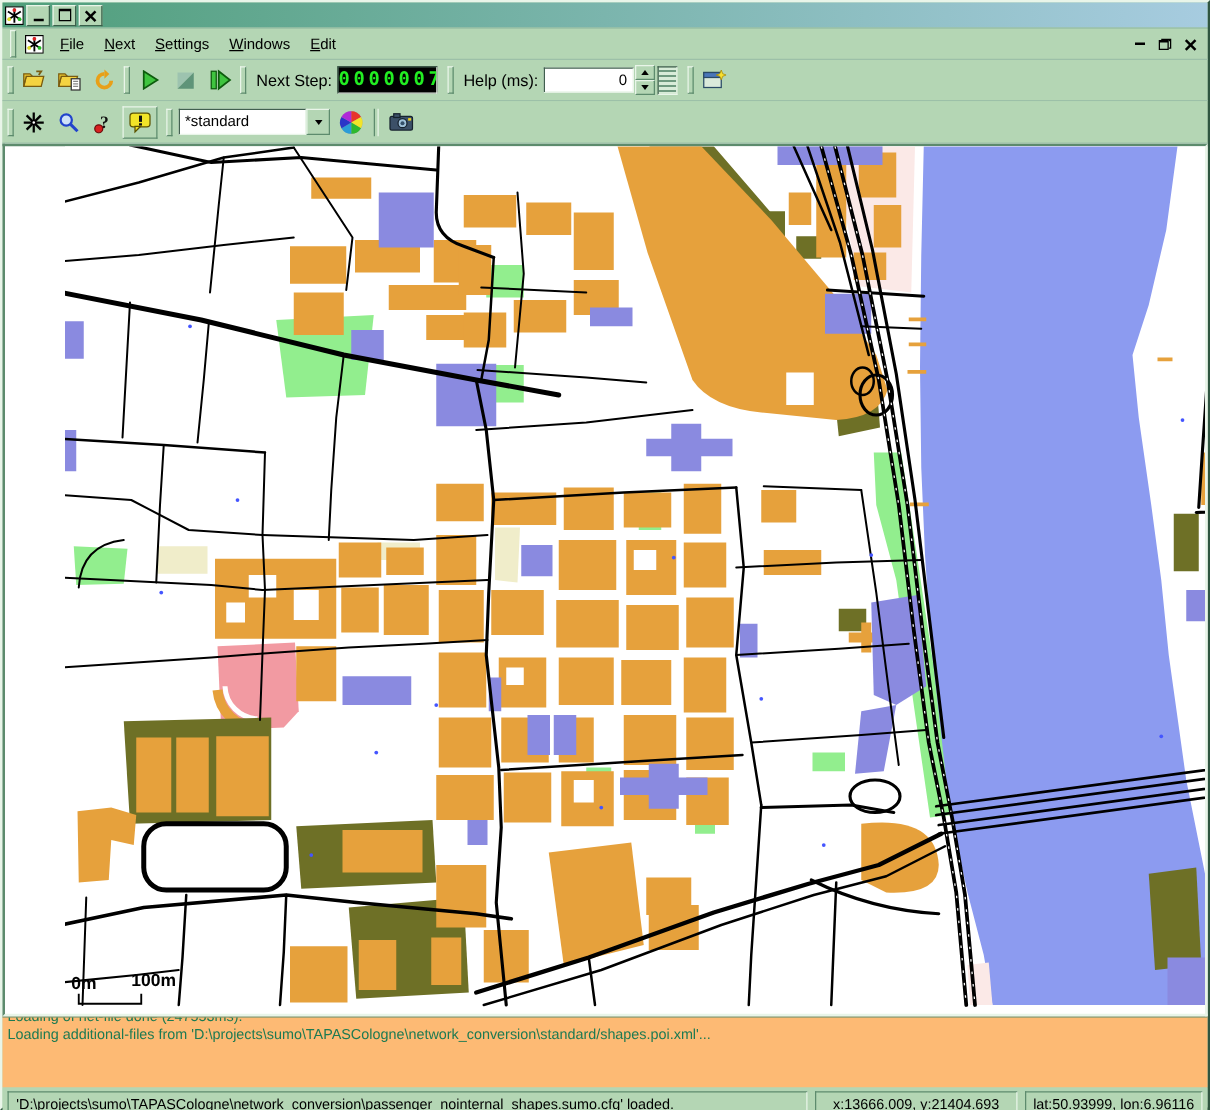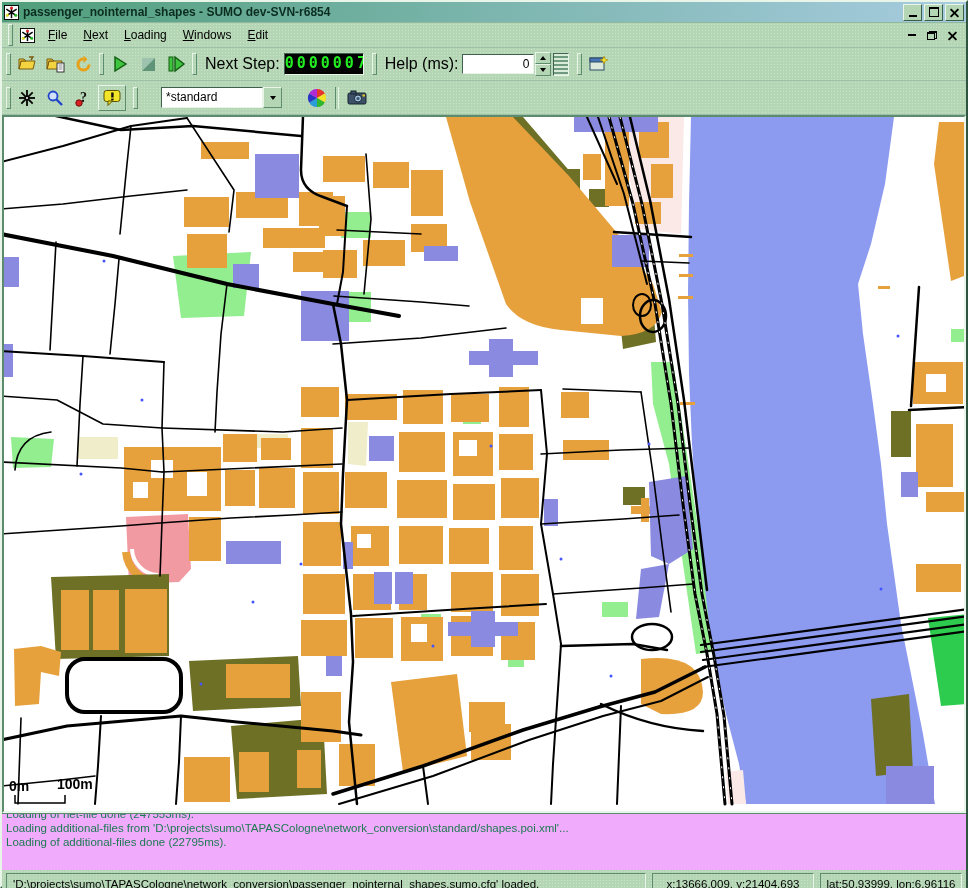--- a/index.html
+++ b/index.html
@@ -32,52 +32,52 @@
   .menu-item{display:inline-block;padding:3px 8px;font-size:12px;color:#000;}
   .menu-item::first-letter{text-decoration:underline;}
   #mdi-buttons{margin-left:auto;display:flex;align-items:center;}
   .mdibtn{width:20px;height:18px;display:inline-flex;align-items:center;justify-content:center;}
   
   .toolbar{display:flex;align-items:center;padding:1px 2px;border-bottom:1px solid #9cc0a8;}
   #toolbar1{height:30px;}
   #toolbar2{height:31px;}
   .tbtn{width:26px;height:24px;display:inline-flex;align-items:center;justify-content:center;margin:0 1px;}
   .tbtn.bordered{border:1px solid;border-color:#e9f5e9 #5d8b6d #5d8b6d #e9f5e9;}
-  .tlabel{font-size:16px;color:#000;margin:0 4px 0 6px;white-space:nowrap;}
+  .tlabel{font-size:13px;color:#000;margin:0 4px 0 6px;white-space:nowrap;}
   #lcd{width:78px;height:20px;background:#000;border:1px solid;border-color:#41604f #e9f5e9 #e9f5e9 #41604f;
     color:var(--lcd-digits);font-family:"DejaVu Sans Mono",monospace;font-weight:bold;font-size:15px;
     letter-spacing:3px;text-align:center;line-height:19px;overflow:hidden;}
   #delay-input{width:62px;height:18px;border:1px solid;border-color:#41604f #e9f5e9 #e9f5e9 #41604f;
     background:#fff;font-size:12px;text-align:right;padding:0 4px;font-family:"Liberation Sans",sans-serif;}
   .spinner{display:inline-flex;flex-direction:column;margin-left:1px;}
   .spinbtn{width:14px;height:10px;background:var(--chrome);border:1px solid;
     border-color:#e9f5e9 #5d8b6d #5d8b6d #e9f5e9;display:flex;align-items:center;justify-content:center;}
   .arrow-up{width:0;height:0;border-left:3px solid transparent;border-right:3px solid transparent;border-bottom:4px solid #000;}
   .arrow-down{width:0;height:0;border-left:3px solid transparent;border-right:3px solid transparent;border-top:4px solid #000;}
   .dial{width:14px;height:21px;margin-left:2px;border:1px solid;border-color:#41604f #e9f5e9 #e9f5e9 #41604f;
     background:repeating-linear-gradient(180deg,#d8ecd8 0 2px,#6f9a7f 2px 4px);}
-  .combo{display:inline-flex;height:21px;margin:0 21px;}
+  .combo{display:inline-flex;height:21px;margin:0 3px;}
   .combo-text{width:92px;background:#fff;border:1px solid;border-color:#41604f #e9f5e9 #e9f5e9 #41604f;
     font-size:12px;padding:2px 4px;color:#000;white-space:nowrap;overflow:hidden;}
   .combo-btn{width:17px;background:var(--chrome);border:1px solid;border-color:#e9f5e9 #5d8b6d #5d8b6d #e9f5e9;
     display:flex;align-items:center;justify-content:center;}
   .vsep{width:2px;height:22px;margin:0 4px;border-left:1px solid #5d8b6d;border-right:1px solid #e9f5e9;}
   
   #map-area{height:694px;border:2px solid;border-color:#5d8b6d #e9f5e9 #e9f5e9 #5d8b6d;
-    background:#fff;overflow:hidden;position:relative;}
+    background:#fff;overflow:hidden;position:relative;padding-left:48px;}
   #map-svg{display:block;}
   .f-water{fill:var(--water);} .f-bld{fill:var(--building);} .f-pub{fill:var(--public-building);}
   .f-grn{fill:var(--park-light);} .f-brt{fill:var(--park-bright);} .f-olv{fill:var(--olive);}
   .f-pink{fill:var(--pink);} .f-lpink{fill:var(--light-pink);} .f-cream{fill:var(--cream);}
   .f-white{fill:#fff;}
   .rd{stroke:#000;fill:none;stroke-linecap:round;stroke-linejoin:round;}
   .rail-dash{stroke:#fff;fill:none;stroke-width:1;stroke-dasharray:2,8;}
   .scale-text{font-family:"Liberation Sans",sans-serif;font-size:14px;font-weight:bold;fill:#000;}
   
-  #log-panel{height:56px;background:#f0abfc;border-top:1px solid #5d8b6d;overflow:hidden;padding:0 4px;}
+  #log-panel{height:56px;background:#fdba74;border-top:1px solid #5d8b6d;overflow:hidden;padding:0 4px;}
   #log-inner{margin-top:-7px;}
   .log-line{font-size:11.5px;line-height:14px;color:var(--log-text);white-space:nowrap;}
   #statusbar{height:28px;display:flex;align-items:center;padding:0 4px;gap:6px;}
   .status-panel{height:20px;border:1px solid;border-color:#5d8b6d #e9f5e9 #e9f5e9 #5d8b6d;
     font-size:11.5px;color:#000;display:flex;align-items:center;padding:0 6px;white-space:nowrap;overflow:hidden;}
   #status-msg{flex:1;}
   #status-xy{width:148px;justify-content:center;}
   #status-latlon{width:128px;justify-content:center;}
 </style>
 </head>
@@ -90,21 +90,20 @@
       <rect x="0.5" y="0.5" width="15" height="15" fill="#fff" stroke="#000"></rect>
       <g stroke="#000" stroke-width="1.6">
           <line x1="8" y1="2" x2="8" y2="14"></line>
           <line x1="2.5" y1="4.5" x2="13.5" y2="11.5"></line>
           <line x1="13.5" y1="4.5" x2="2.5" y2="11.5"></line>
         </g>
       <circle cx="8" cy="3.2" r="1.6" fill="#d22"></circle>
         <circle cx="3.6" cy="11" r="1.6" fill="#dd2"></circle>
         <circle cx="12.4" cy="11" r="1.6" fill="#2b2"></circle>
     </svg>
-    <span class="title-text">passenger_nointernal_shapes - SUMO dev-SVN-r6854</span>
     <span class="winbtn">
         <span class="glyph-min"></span>
       </span>
     <span class="winbtn">
         <span class="glyph-max"></span>
       </span>
     <span class="winbtn">
         <span class="glyph-x"></span>
       </span>
   </div>
@@ -117,21 +116,21 @@
           <line x1="8" y1="2" x2="8" y2="14"></line>
           <line x1="2.5" y1="4.5" x2="13.5" y2="11.5"></line>
           <line x1="13.5" y1="4.5" x2="2.5" y2="11.5"></line>
         </g>
       <circle cx="8" cy="3.2" r="1.6" fill="#d22"></circle>
         <circle cx="3.6" cy="11" r="1.6" fill="#dd2"></circle>
         <circle cx="12.4" cy="11" r="1.6" fill="#2b2"></circle>
     </svg>
     <span class="menu-item">File</span>
     <span class="menu-item">Next</span>
-    <span class="menu-item">Loading</span>
+    <span class="menu-item">Settings</span>
     <span class="menu-item">Windows</span>
     <span class="menu-item">Edit</span>
     <span id="mdi-buttons">
       <span class="mdibtn">
           <span class="glyph-min" style="margin-top:0"></span>
         </span>
       <span class="mdibtn">
           <span class="glyph-restore"></span>
         </span>
       <span class="mdibtn">
@@ -543,21 +542,20 @@
         <text class="scale-text" x="8" y="787">0m</text>
         <text class="scale-text" x="56" y="785">100m</text>
       </g>
     </svg>
   </div>
 
   <div id="log-panel">
     <div id="log-inner">
       <div class="log-line">Loading of net-file done (247553ms).</div>
       <div class="log-line">Loading additional-files from 'D:\projects\sumo\TAPASCologne\network_conversion\standard/shapes.poi.xml'...</div>
-      <div class="log-line">Loading of additional-files done (22795ms).</div>
     </div>
   </div>
 
   <div id="statusbar" class="chrome">
     <div class="status-panel" id="status-msg">'D:\projects\sumo\TAPASCologne\network_conversion\passenger_nointernal_shapes.sumo.cfg' loaded.</div>
     <div class="status-panel" id="status-xy">x:13666.009, y:21404.693</div>
     <div class="status-panel" id="status-latlon">lat:50.93999, lon:6.96116</div>
   </div>
 
 </div>

